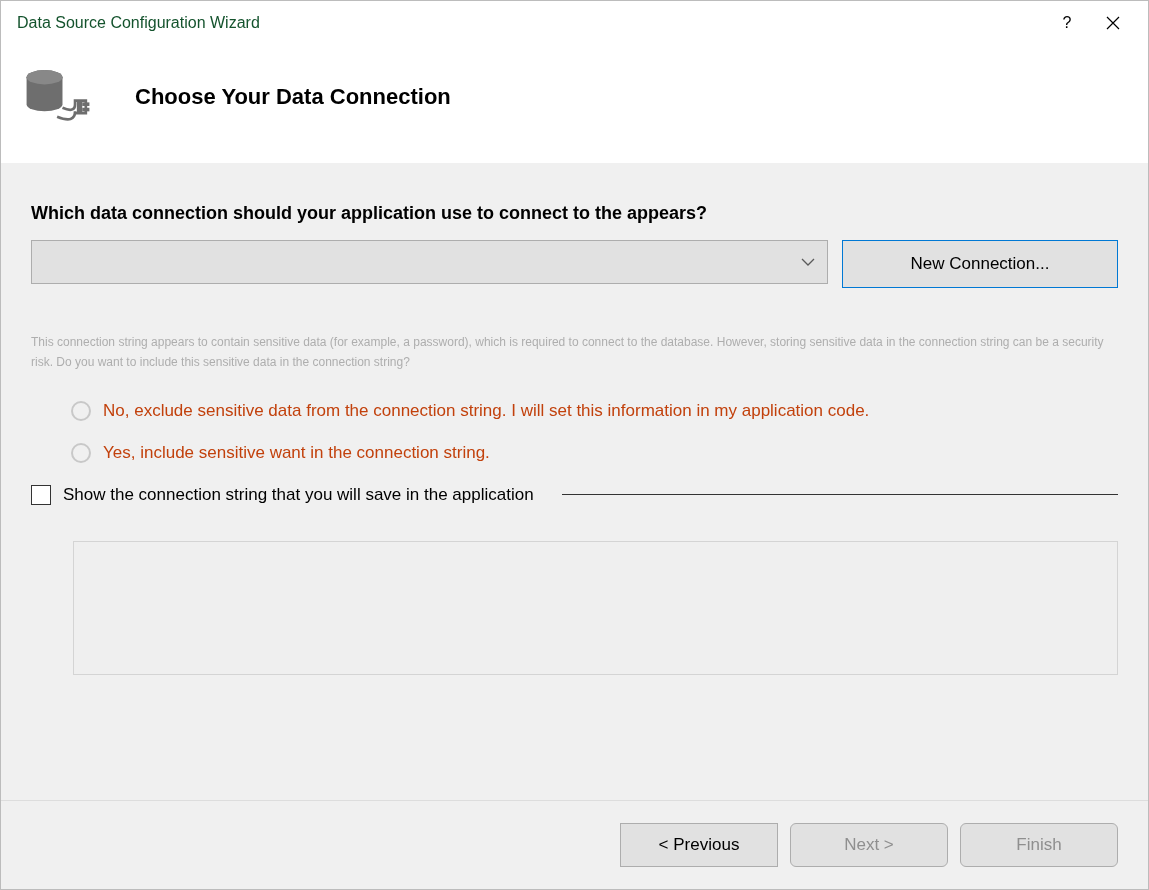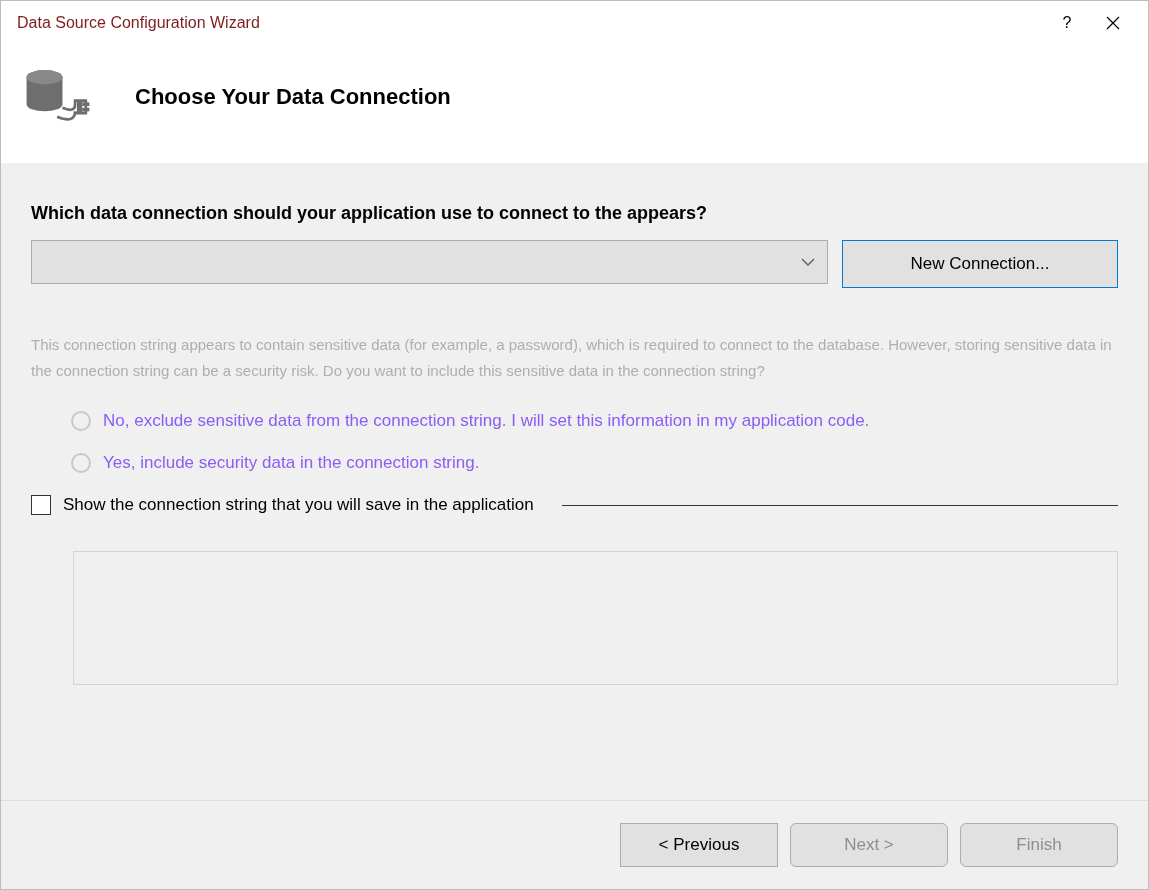--- a/index.html
+++ b/index.html
@@ -18,21 +18,21 @@
   .titlebar {
     display: flex;
     align-items: center;
     height: 44px;
     padding: 0 12px 0 16px;
     background: #fff;
   }
   .titlebar-title {
     flex: 1;
     font-size: 16px;
-    color: #7f1d1d;
+    color: #14532d;
   }
   .titlebar-btn {
     width: 46px;
     height: 32px;
     display: flex;
     align-items: center;
     justify-content: center;
     color: #000;
     font-size: 16px;
   }
@@ -91,29 +91,29 @@
     border: 1px solid #0078d4;
     background: #e1e1e1;
     font-size: 17px;
     color: #000;
     display: flex;
     align-items: center;
     justify-content: center;
   }
   .disabled-desc {
     color: #aeaeae;
-    font-size: 15px;
+    font-size: 12px;
     line-height: 1.7;
     margin-bottom: 28px;
   }
   .radio-row {
     display: flex;
     align-items: center;
     gap: 12px;
-    color: #8b5cf6;
+    color: #c2410c;
     font-size: 17px;
     margin-left: 40px;
     margin-bottom: 22px;
   }
   .radio {
     width: 20px;
     height: 20px;
     border: 2px solid #c8c8c8;
     border-radius: 50%;
     flex-shrink: 0;
@@ -214,21 +214,21 @@
   </div>
 
   <div class="disabled-desc">This connection string appears to contain sensitive data (for example, a password), which is required to connect to the database. However, storing sensitive data in the connection string can be a security risk. Do you want to include this sensitive data in the connection string?</div>
 
   <div class="radio-row">
     <div class="radio"></div>
     <span>No, exclude sensitive data from the connection string. I will set this information in my application code.</span>
   </div>
   <div class="radio-row">
     <div class="radio"></div>
-    <span>Yes, include security data in the connection string.</span>
+    <span>Yes, include sensitive want in the connection string.</span>
   </div>
 
   <div class="expander-row">
     <div class="expander-check"></div>
     <div class="expander-label">Show the connection string that you will save in the application</div>
     <div class="expander-line"></div>
   </div>
 
   <div class="connstr-box">
     <span></span>

